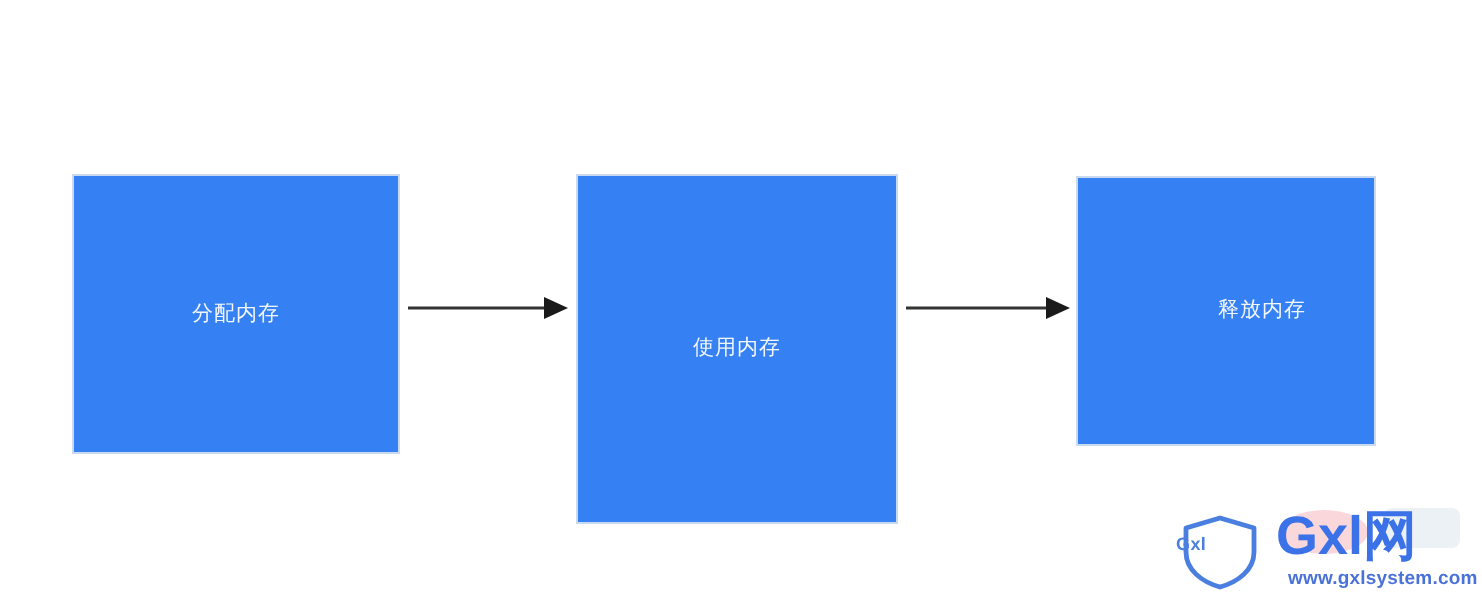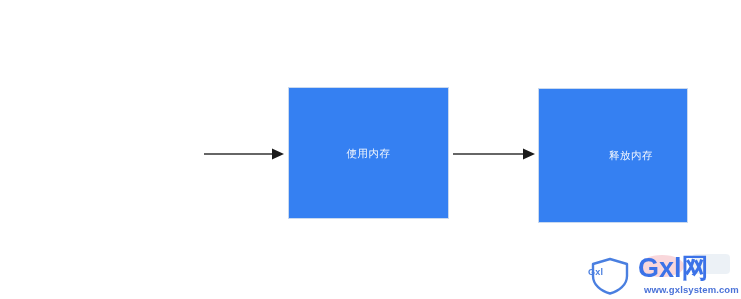--- a/index.html
+++ b/index.html
@@ -33,21 +33,21 @@
   .flow-box-label {
     color: #f2f6fd;
     font-size: 10.5px;
     line-height: 1.2;
     letter-spacing: 0.5px;
     text-align: center;
     user-select: none;
   }
 
   #box-allocate { left: 36px;  top: 87px; width: 164px; height: 140px; }
-  #box-use      { left: 288px; top: 87px; width: 161px; height: 132px; }
+  #box-use      { left: 288px; top: 87px; width: 161px; height: 175px; }
   #box-free     { left: 538px; top: 88px; width: 150px; height: 135px; padding-left: 36px; }
 
   
   .flow-arrow {
     position: absolute;
   }
   #arrow-1 { left: 204px; top: 141px; width: 80px; height: 26px; }
   #arrow-2 { left: 453px; top: 141px; width: 82px; height: 26px; }
 
   
@@ -115,20 +115,23 @@
     color: #4a72d8;
     letter-spacing: 0.1px;
     white-space: nowrap;
   }
 </style>
 </head>
 <body>
 
 <div id="canvas">
 
+  <div class="flow-box" id="box-allocate">
+    <span class="flow-box-label">分配内存</span>
+  </div>
 
   <div class="flow-arrow" id="arrow-1">
     <svg width="80" height="26" viewBox="0 0 80 26">
       <line x1="0" y1="13" x2="68" y2="13" stroke="#333333" stroke-width="1.4"></line>
       <polygon points="68,7.5 80,13 68,18.5" fill="#1a1a1a"></polygon>
     </svg>
   </div>
 
   <div class="flow-box" id="box-use">
     <span class="flow-box-label">使用内存</span>

